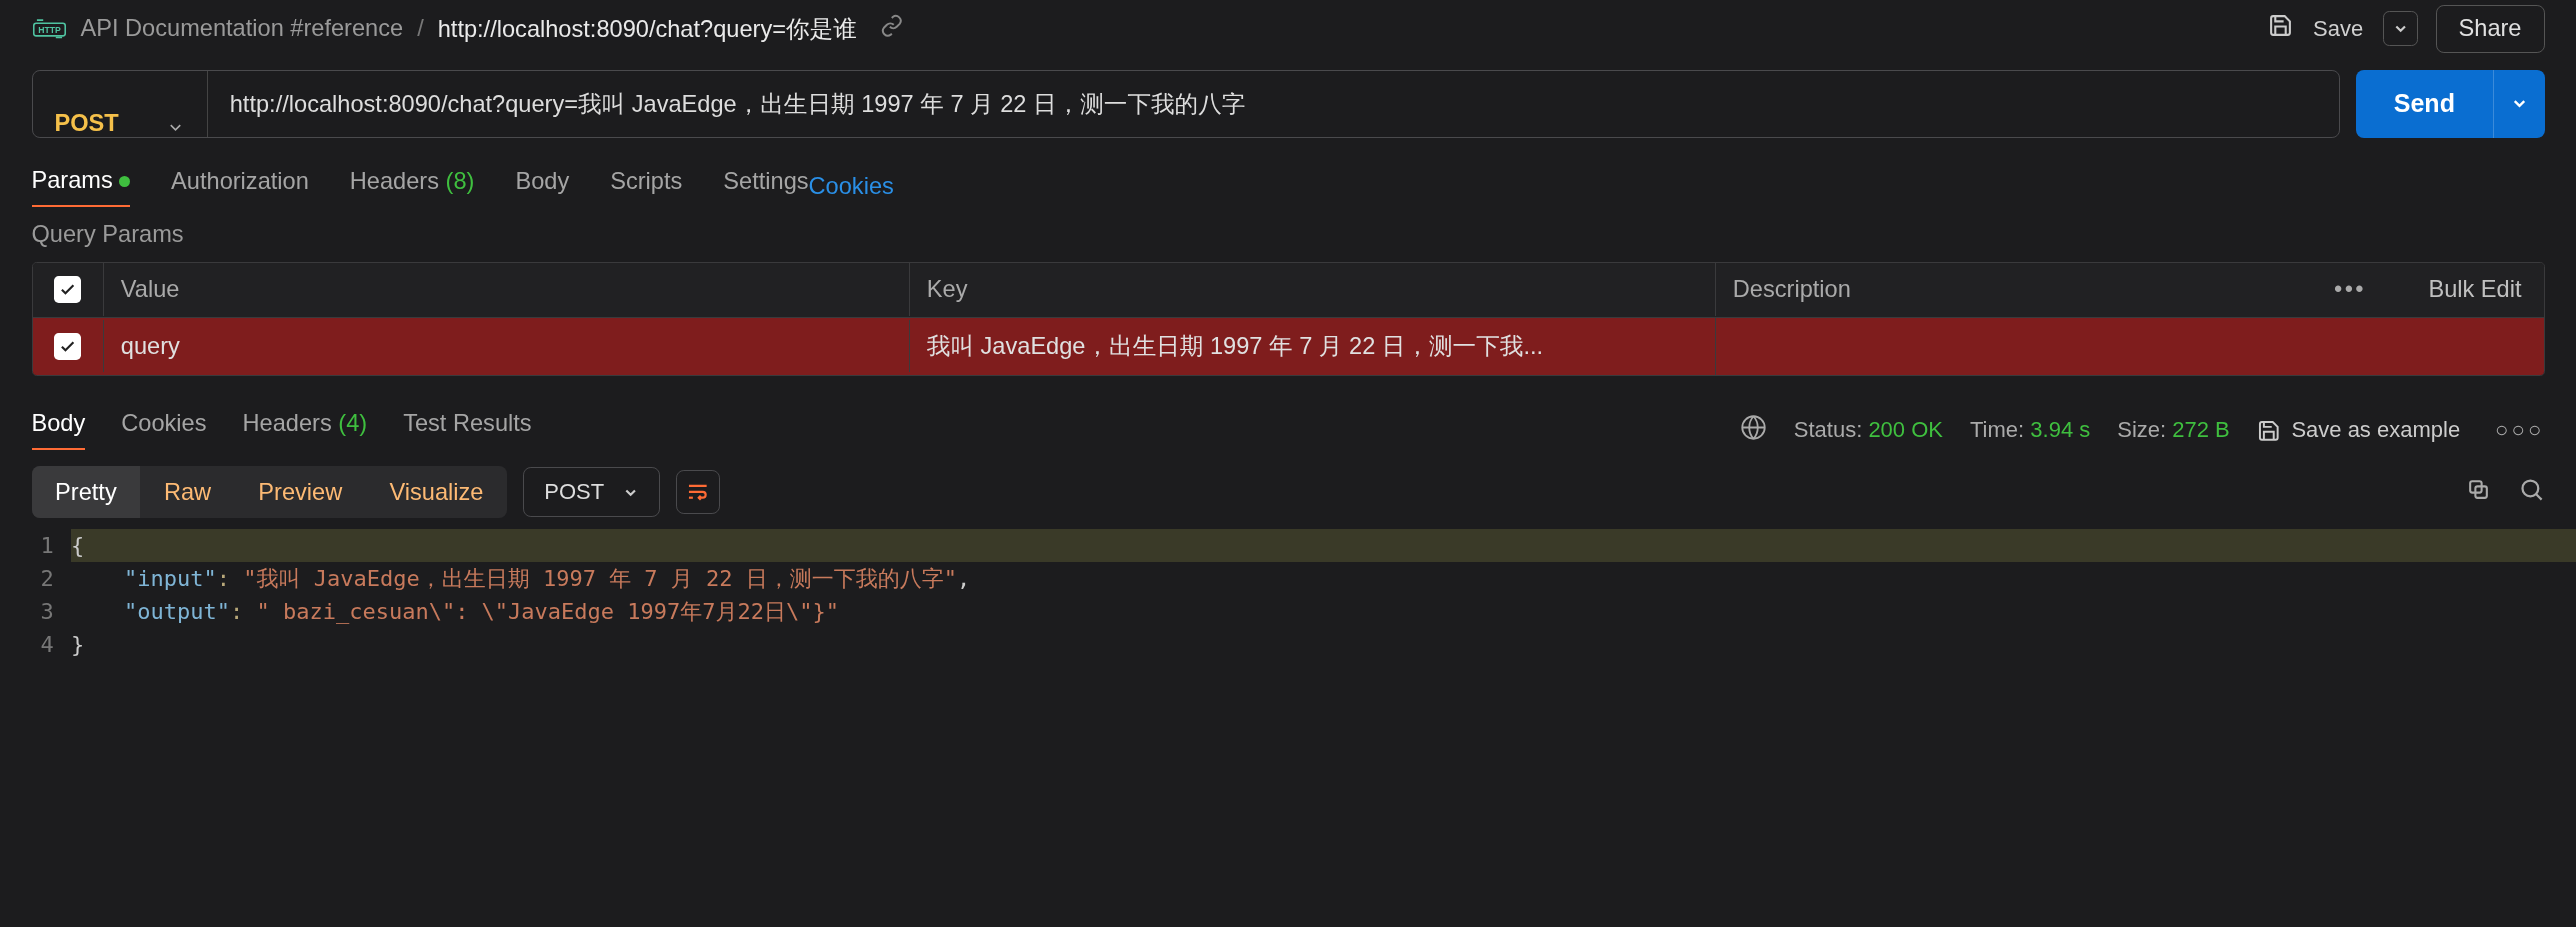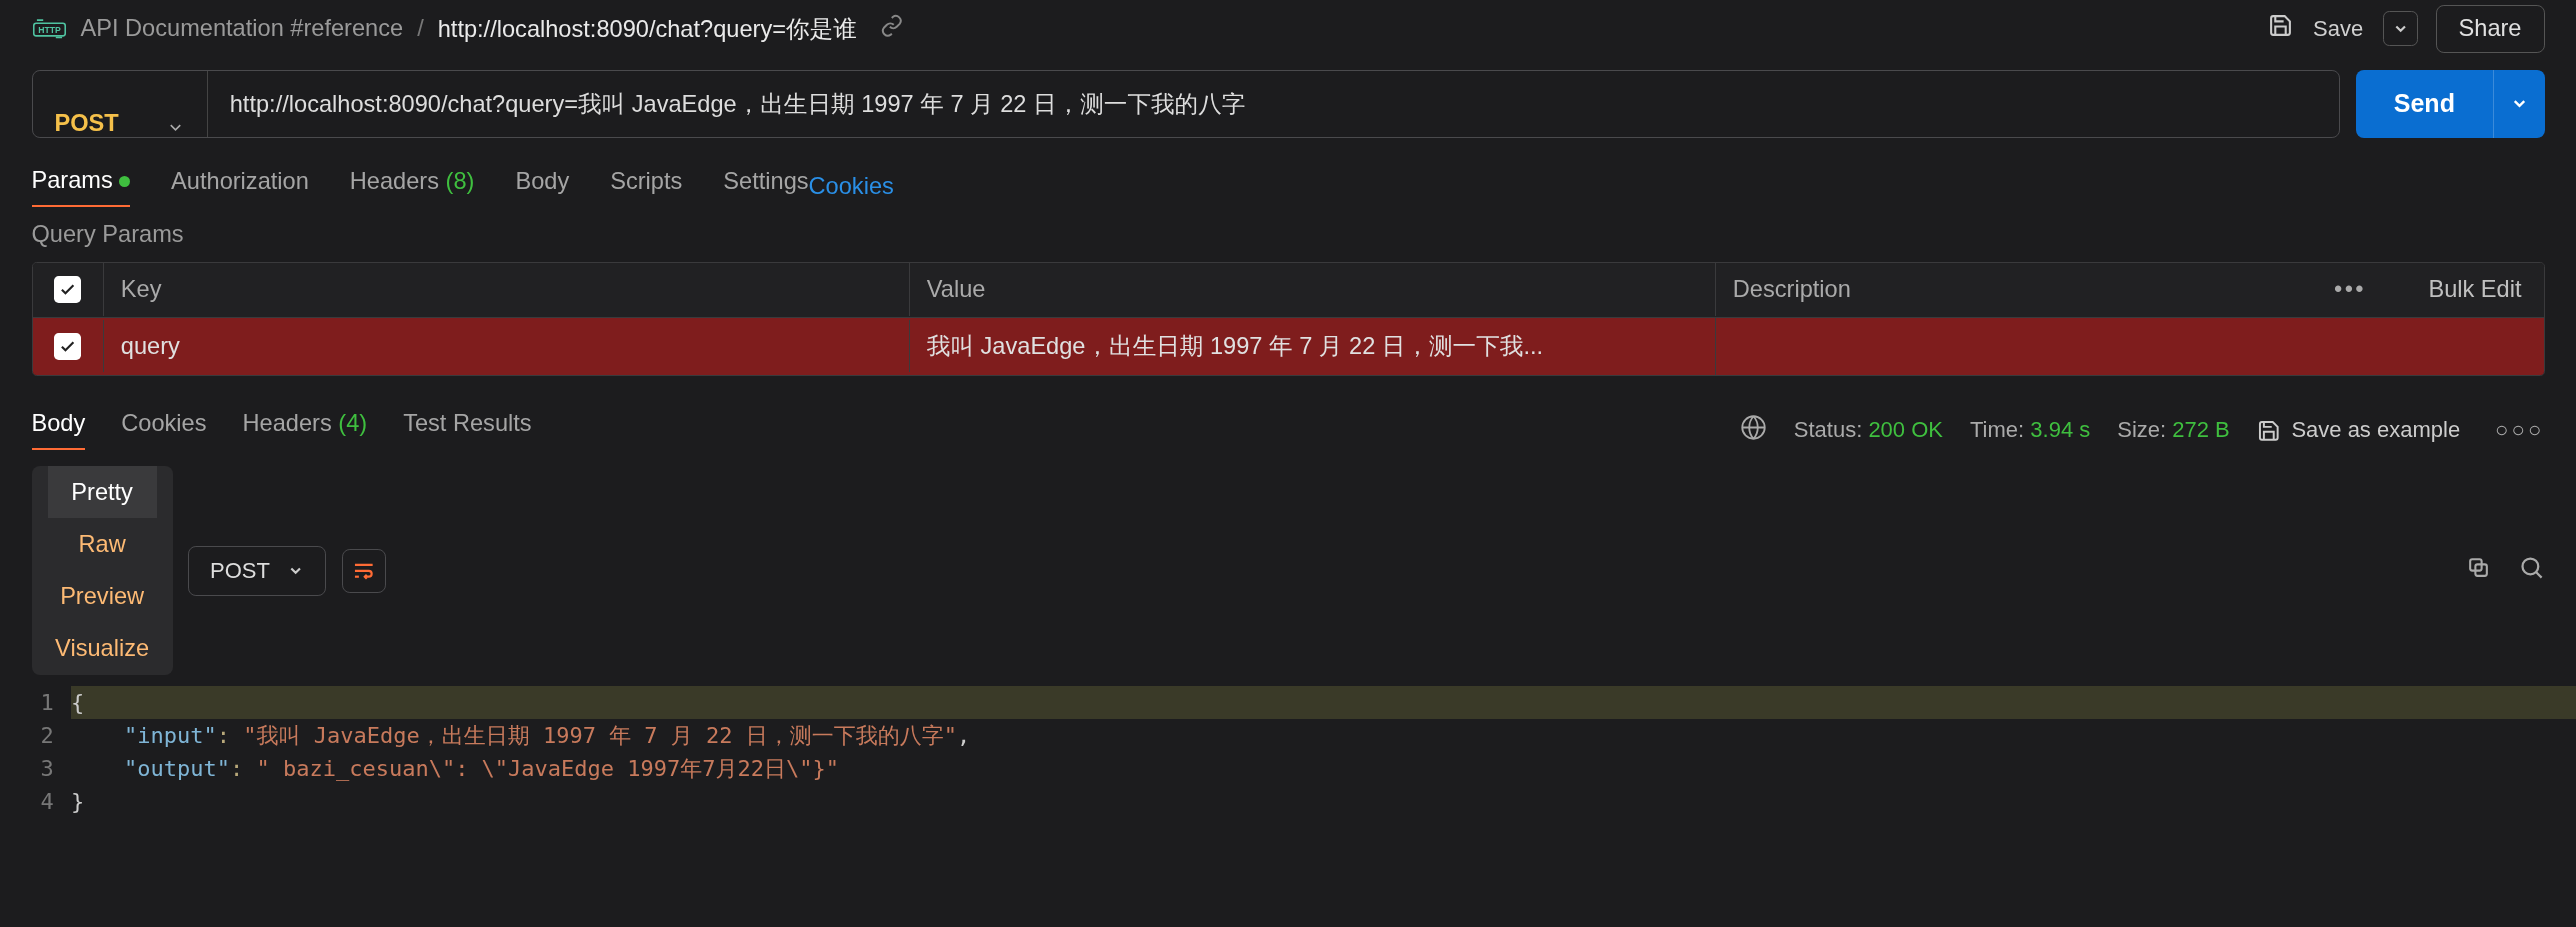--- a/index.html
+++ b/index.html
@@ -177,21 +177,20 @@
       align-items: center;
       justify-content: space-between;
       padding: 7.9px 31.5px 11px 31.5px;
     }
     .view-group {
       display: flex;
       align-items: center;
       background: #2b2b2d;
       border-radius: 7.9px;
       overflow: hidden;
-      flex-direction: column;
     }
     .view-btn {
       padding: 12.6px 23.6px;
       color: #fdba74;
       font-size: 23.6px;
     }
     .view-btn.active {
       background: #3a3a3c;
       color: #fff;
     }
@@ -319,22 +318,22 @@
 
 <div class="params-table">
   <div class="params-header">
     <div>
       <div class="checkbox">
         <svg width="17.3" height="17.3" viewBox="0 0 24 24" fill="none" stroke-width="3">
             <polyline points="4 12 9 17 20 6"></polyline>
           </svg>
       </div>
     </div>
+    <div>Value</div>
     <div>Key</div>
-    <div>Value</div>
     <div class="noborder">Description</div>
     <div class="cell-more noborder">•••</div>
     <div class="bulk-edit">Bulk Edit</div>
   </div>
   <div class="params-row">
     <div>
       <div class="checkbox">
         <svg width="17.3" height="17.3" viewBox="0 0 24 24" fill="none" stroke-width="3">
             <polyline points="4 12 9 17 20 6"></polyline>
           </svg>

